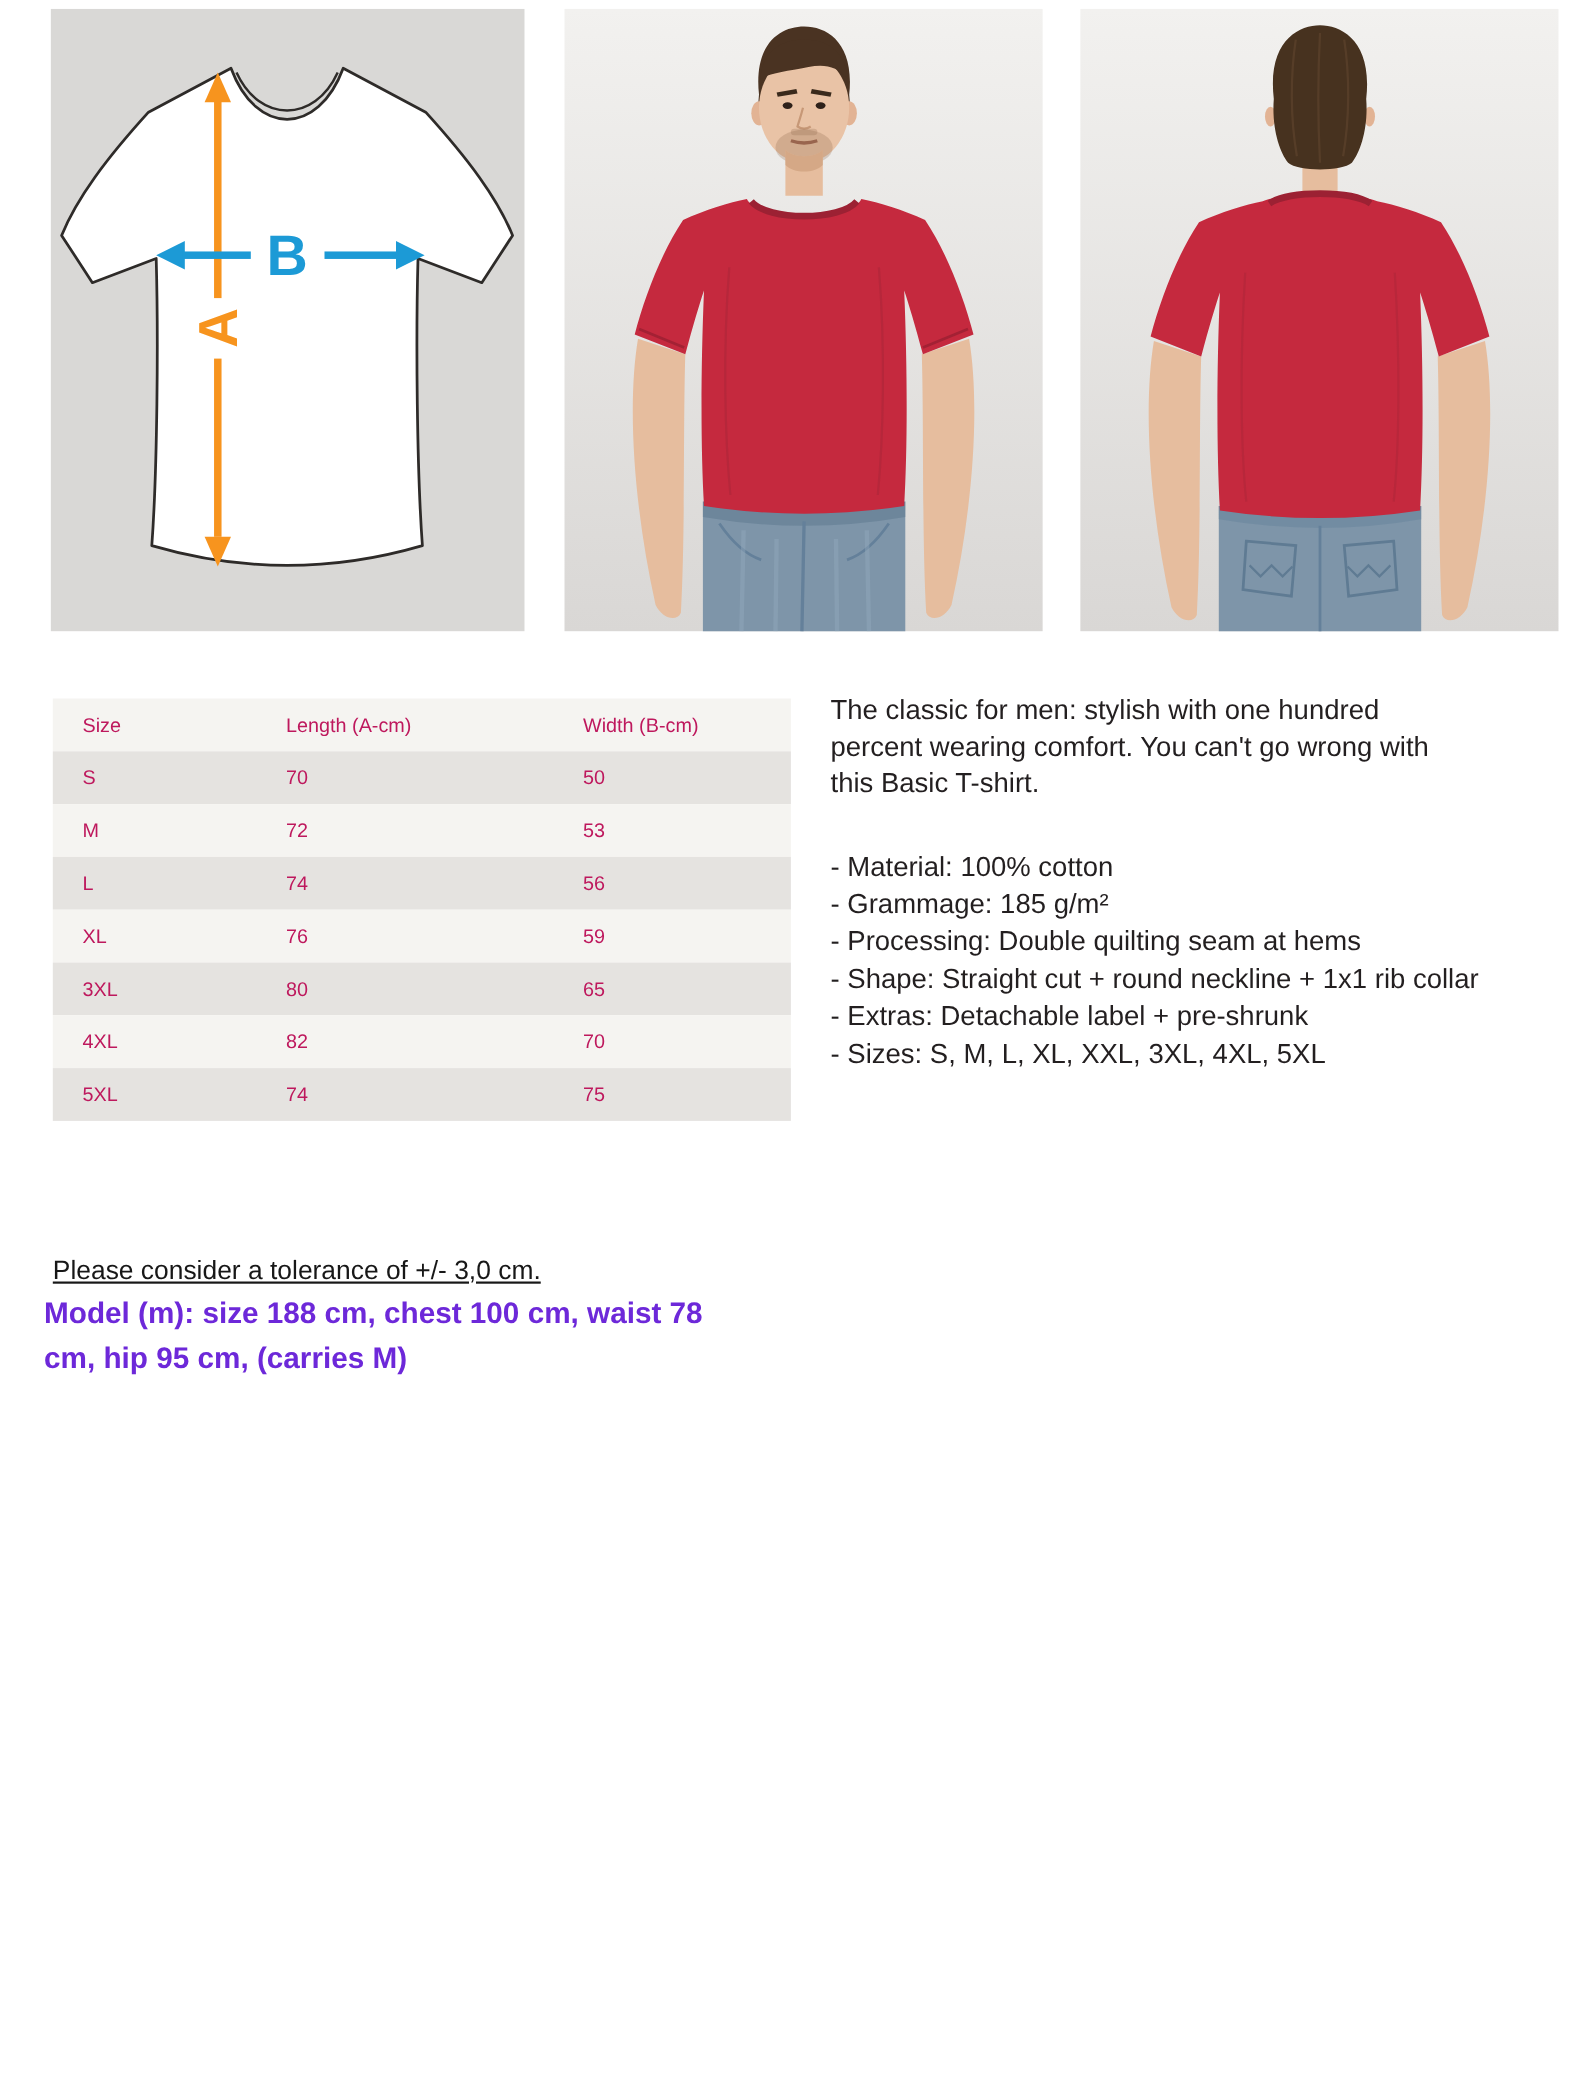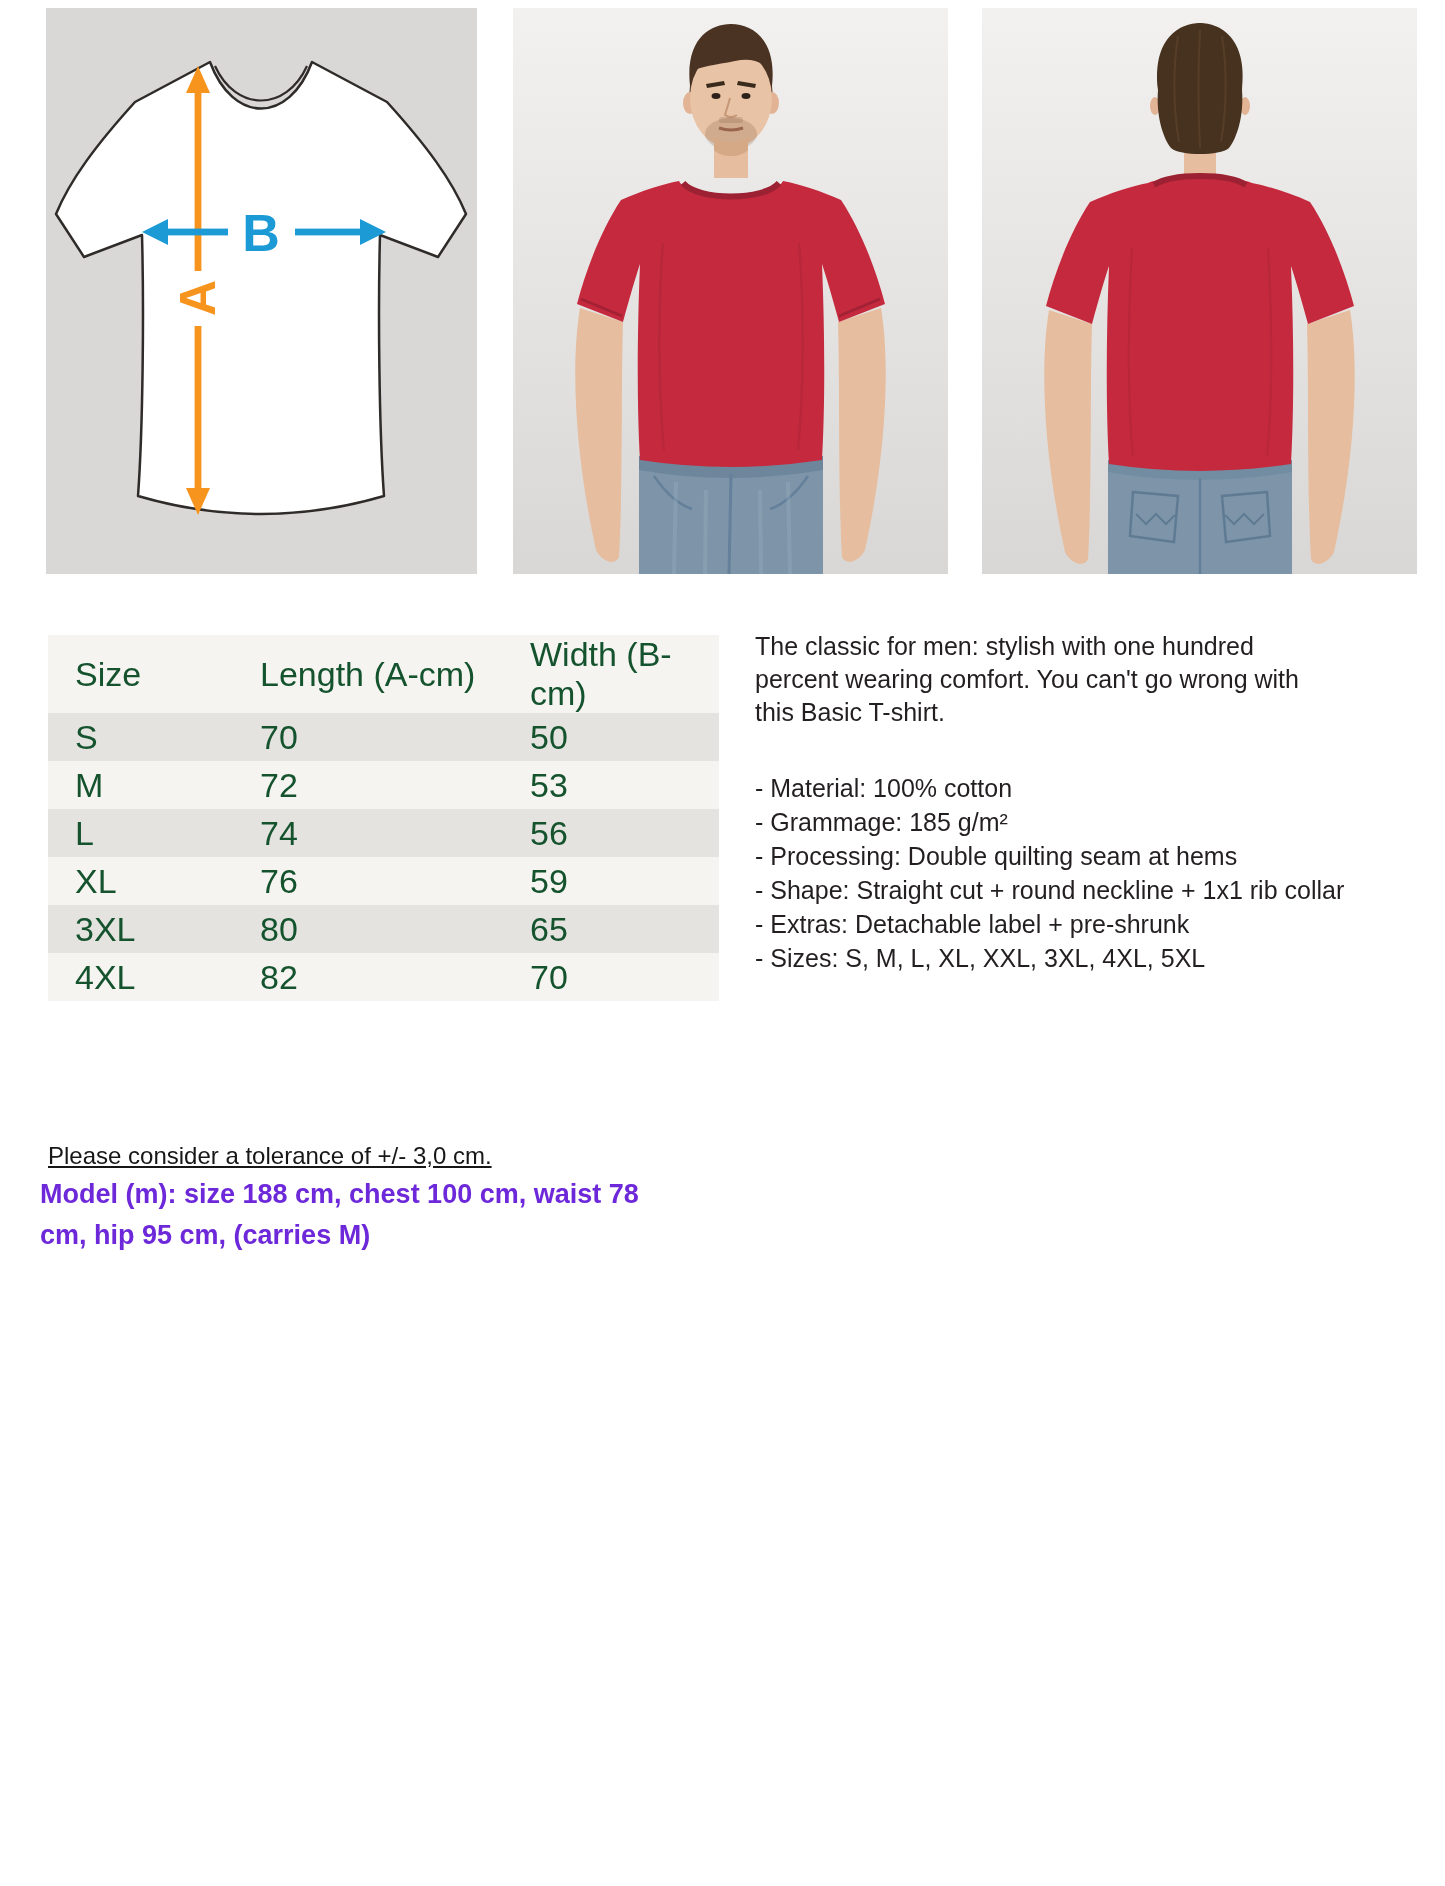--- a/index.html
+++ b/index.html
@@ -3,21 +3,21 @@
 <meta charset="utf-8">
 <style>
   html,body{margin:0;padding:0;background:#ffffff;font-family:"Liberation Sans",sans-serif;}
   .page{position:relative;width:1445px;height:1886px;background:#ffffff;overflow:hidden;}
   .panel{position:absolute;top:8px;}
   #panel-diagram{left:46px;width:431px;height:566px;}
   #panel-front{left:513px;width:435px;height:566px;}
   #panel-back{left:982px;width:435px;height:566px;}
   .panel svg{display:block;}
 
-  table.size-table{position:absolute;left:48px;top:635px;width:671px;border-collapse:collapse;table-layout:fixed;font-size:34px;color:#14532d;}
+  table.size-table{position:absolute;left:48px;top:635px;width:671px;border-collapse:collapse;table-layout:fixed;font-size:18px;color:#be185d;}
   table.size-table th,table.size-table td{height:48px;padding:0;margin:0;text-align:left;font-weight:normal;vertical-align:middle;}
   table.size-table th:first-child,table.size-table td:first-child{padding-left:27px;}
   table.size-table thead tr{background:#f5f4f1;}
   table.size-table tbody tr:nth-child(odd){background:#e5e3e0;}
   table.size-table tbody tr:nth-child(even){background:#f5f4f1;}
 
   .description{position:absolute;left:755px;top:630px;color:#231f20;font-size:25px;}
   .description .intro div{line-height:33px;white-space:nowrap;}
   .description .details{margin-top:42px;}
   .description .details div{line-height:34px;white-space:nowrap;}
@@ -196,20 +196,25 @@
       </tr>
       <tr>
         <td>3XL</td>
         <td>80</td>
         <td>65</td>
       </tr>
       <tr>
         <td>4XL</td>
         <td>82</td>
         <td>70</td>
+      </tr>
+      <tr>
+        <td>5XL</td>
+        <td>74</td>
+        <td>75</td>
       </tr>
     </tbody>
   </table>
 
   <div class="description">
     <div class="intro">
       <div>The classic for men: stylish with one hundred</div>
       <div>percent wearing comfort. You can't go wrong with</div>
       <div>this Basic T-shirt.</div>
     </div>

